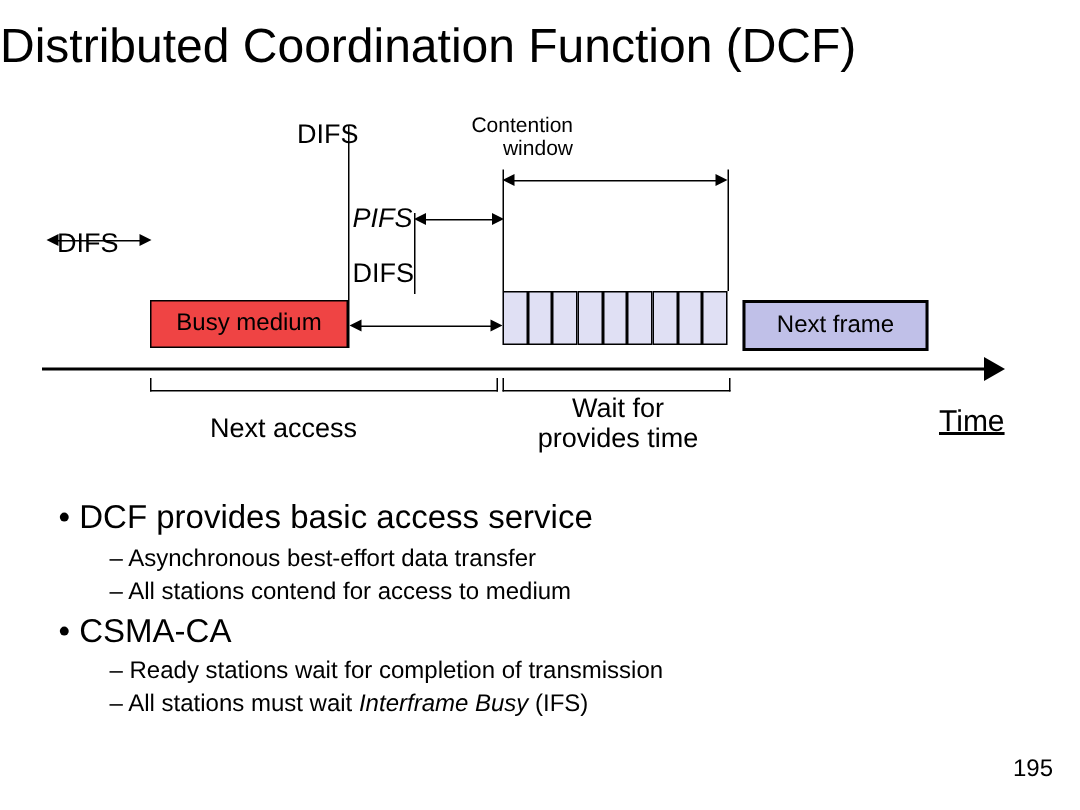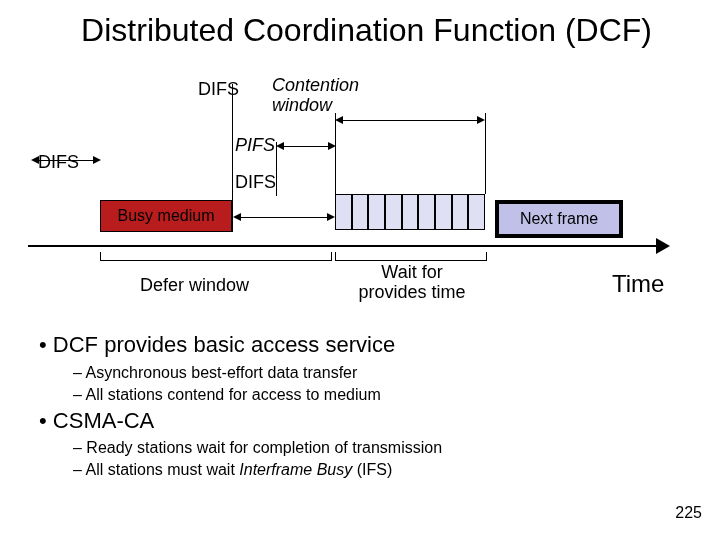--- a/index.html
+++ b/index.html
@@ -9,33 +9,31 @@
     background:#fff;color:#000;
   }
   .slide{
     position:relative;
     width:720px;height:540px;
     box-sizing:border-box;
   }
   .title{
     position:absolute;
     top:12px;left:0;width:628px;
-    text-align:right;
+    text-align:left;
     font-size:32px;
     line-height:1.15;
-    padding-left:24px;
   }
   .contention-label{
     position:absolute;
     top:76px;left:272px;
-    font-size:18px;
-    text-align:left;
+    font-size:14px;
+    text-align:right;
     width:110px;
     line-height:1.1;
-    font-style:italic;
   }
   .difs-top{
     position:absolute;
     top:79px;left:198px;
     font-size:18px;
   }
   .pifs{
     position:absolute;
     top:135px;left:235px;
     font-size:18px;
@@ -63,30 +61,30 @@
     width:0;height:0;
     border-left:14px solid #000;
     border-top:8px solid transparent;
     border-bottom:8px solid transparent;
   }
   .busy-box{
     position:absolute;
     top:200px;left:100px;
     width:130px;height:30px;
     border:1px solid #000;
-    background:#b91c1c;
+    background:#ef4444;
     text-align:center;
     font-size:16px;
     line-height:30px;
   }
   .next-box{
     position:absolute;
     top:200px;left:495px;
     width:120px;height:30px;
-    border:4px solid #000000;
+    border:2px solid #000000;
     background:#c0c0e8;
     text-align:center;
     font-size:16px;
     line-height:30px;
   }
   .slots{
     position:absolute;
     top:194px;left:335px;
     height:36px;width:150px;
     display:flex;
@@ -105,22 +103,23 @@
   .wait-label{
     position:absolute;
     top:263px;left:352px;
     font-size:18px;
     text-align:center;
     width:120px;
     line-height:1.1;
   }
   .time-label{
     position:absolute;
-    top:270px;left:612px;
-    font-size:24px;
+    top:270px;left:626px;
+    font-size:20px;
+    text-decoration:underline;
   }
   .bullets{
     position:absolute;
     top:320px;left:28px;width:640px;
     font-size:22px;
     line-height:1.25;
   }
   .bullets ul{margin:11px;padding:0;list-style:none;}
   .l1{margin:0 0 4px 0;}
   .l1::before{content:"• ";}
@@ -180,29 +179,29 @@
       <div class="slot"></div>
       <div class="slot"></div>
     </div>
 
   <div class="timeline-axis"></div>
   <div class="axis-arrow"></div>
 
   <div class="brace" style="top:252px;left:100px;width:230px;"></div>
   <div class="brace" style="top:252px;left:335px;width:150px;"></div>
 
-  <div class="defer-label">Defer window</div>
+  <div class="defer-label">Next access</div>
   <div class="wait-label">Wait for provides time</div>
   <div class="time-label">Time</div>
 
   <div class="bullets">
     <ul id="bul">
         <li class="l1">DCF provides basic access service</li>
         <li class="l2">Asynchronous best-effort data transfer</li>
         <li class="l2">All stations contend for access to medium</li>
         <li class="l1">CSMA-CA</li>
         <li class="l2">Ready stations wait for completion of transmission</li>
         <li class="l2">All stations must wait <i>Interframe Busy</i> (IFS)</li>
       </ul>
   </div>
 
-  <div class="page-num">225</div>
+  <div class="page-num">195</div>
 </div>
 
 </body></html>

